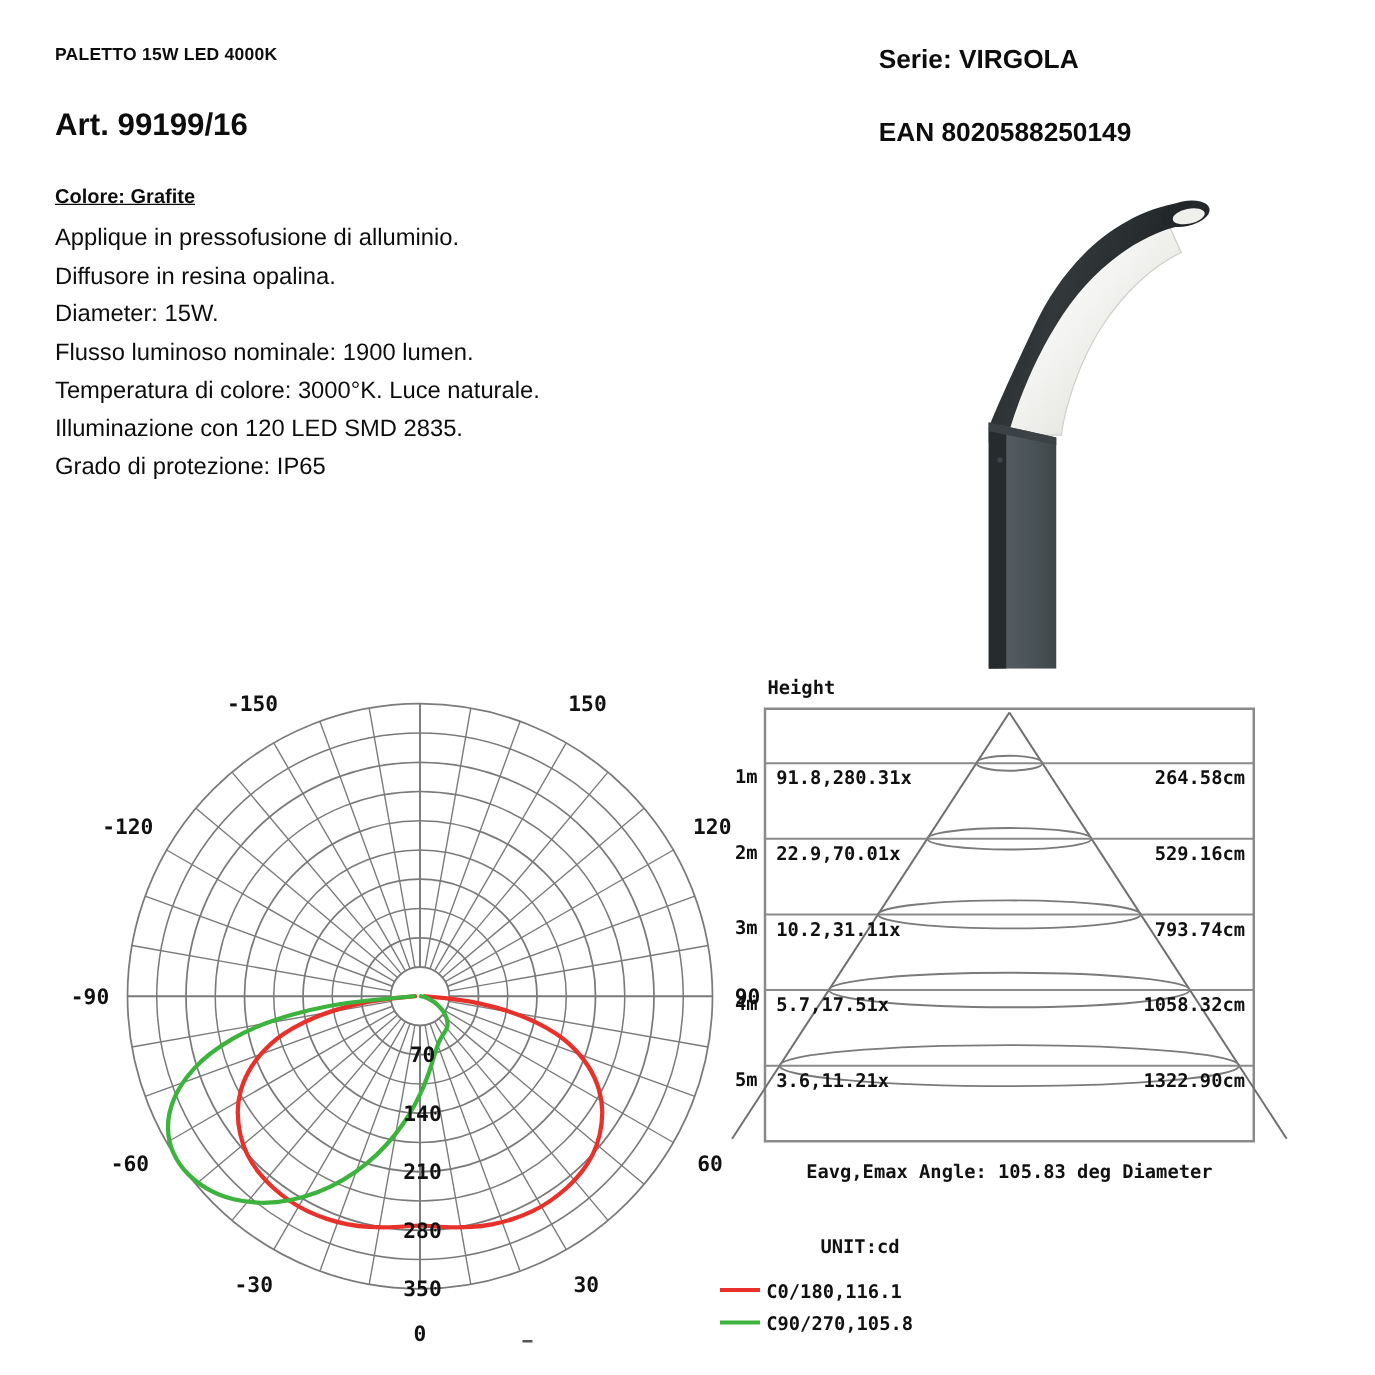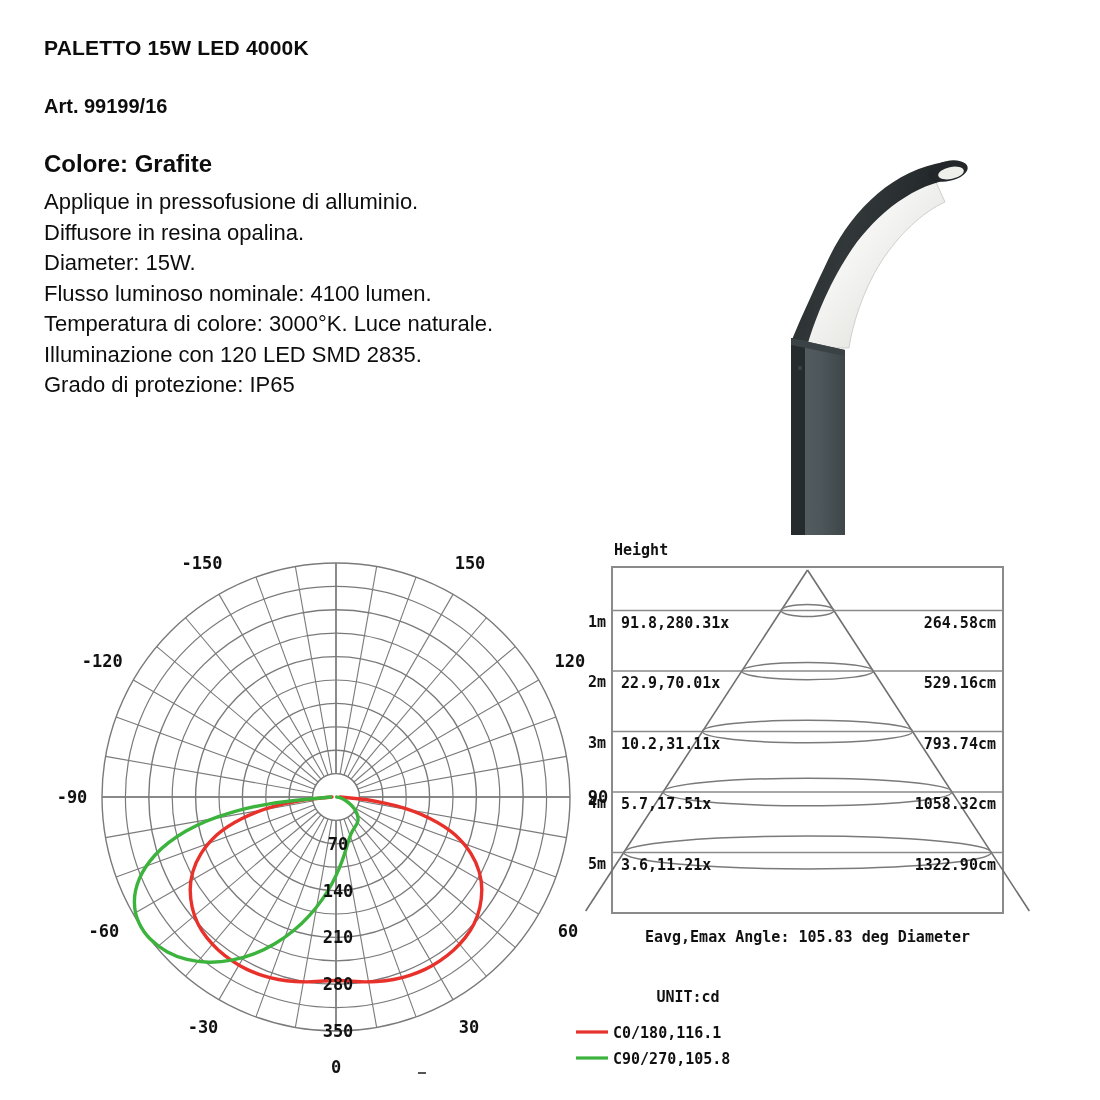--- a/index.html
+++ b/index.html
@@ -12,30 +12,30 @@
     overflow:hidden;
     position:relative;
   }
   .page{position:relative;width:1100px;height:1100px;}
 
   
   .specs{
     position:absolute;left:44px;top:36px;width:560px;
   }
   .h-title{
-    font-size:21px;font-weight:bold;letter-spacing:.2px;
+    font-size:14px;font-weight:bold;letter-spacing:.2px;
     margin:0 0 36px 0;line-height:1.1;
   }
   .h-art{
-    font-size:20px;font-weight:bold;margin:0 0 34px 0;line-height:1.1;
+    font-size:25px;font-weight:bold;margin:0 0 34px 0;line-height:1.1;
   }
   .h-color{
-    font-size:24px;font-weight:bold;margin:0 0 10px 0;line-height:1.1;
-  }
-  .desc{font-size:22px;line-height:30.5px;margin:0;padding:0;list-style:none;}
+    font-size:16px;font-weight:bold;margin:0 0 10px 0;line-height:1.1;text-decoration:underline;
+  }
+  .desc{font-size:19px;line-height:30.5px;margin:0;padding:0;list-style:none;}
   .desc li{white-space:nowrap;}
 
   .right-head{position:absolute;left:703px;top:36px;width:380px;}
   .r-serie{font-size:21px;font-weight:bold;margin:0 0 36px 0;line-height:1.1;}
   .r-ean{font-size:21px;font-weight:bold;margin:0;line-height:1.1;}
 
   
   .product{
     position:absolute;left:745px;top:140px;width:250px;height:395px;
   }
@@ -55,27 +55,31 @@
 <div class="page">
 
   <div class="specs">
     <div class="h-title">PALETTO 15W LED 4000K</div>
     <div class="h-art">Art. 99199/16</div>
     <div class="h-color">Colore: Grafite</div>
     <ul class="desc" id="desc-list">
         <li>Applique in pressofusione di alluminio.</li>
         <li>Diffusore in resina opalina.</li>
         <li>Diameter: 15W.</li>
-        <li>Flusso luminoso nominale: 4100 lumen.</li>
+        <li>Flusso luminoso nominale: 1900 lumen.</li>
         <li>Temperatura di colore: 3000°K. Luce naturale.</li>
         <li>Illuminazione con 120 LED SMD 2835.</li>
         <li>Grado di protezione: IP65</li>
       </ul>
   </div>
 
+  <div class="right-head">
+    <div class="r-serie">Serie: VIRGOLA</div>
+    <div class="r-ean">EAN 8020588250149</div>
+  </div>
 
   <div class="product">
     <svg width="250" height="395" viewBox="0 0 250 395">
       <defs>
         <linearGradient id="postG" x1="0" y1="0" x2="1" y2="0">
           <stop offset="0%" stop-color="#1f2325"></stop>
           <stop offset="14%" stop-color="#2a2f31"></stop>
           <stop offset="15%" stop-color="#555d61"></stop>
           <stop offset="55%" stop-color="#4d565a"></stop>
           <stop offset="100%" stop-color="#3e4649"></stop>

